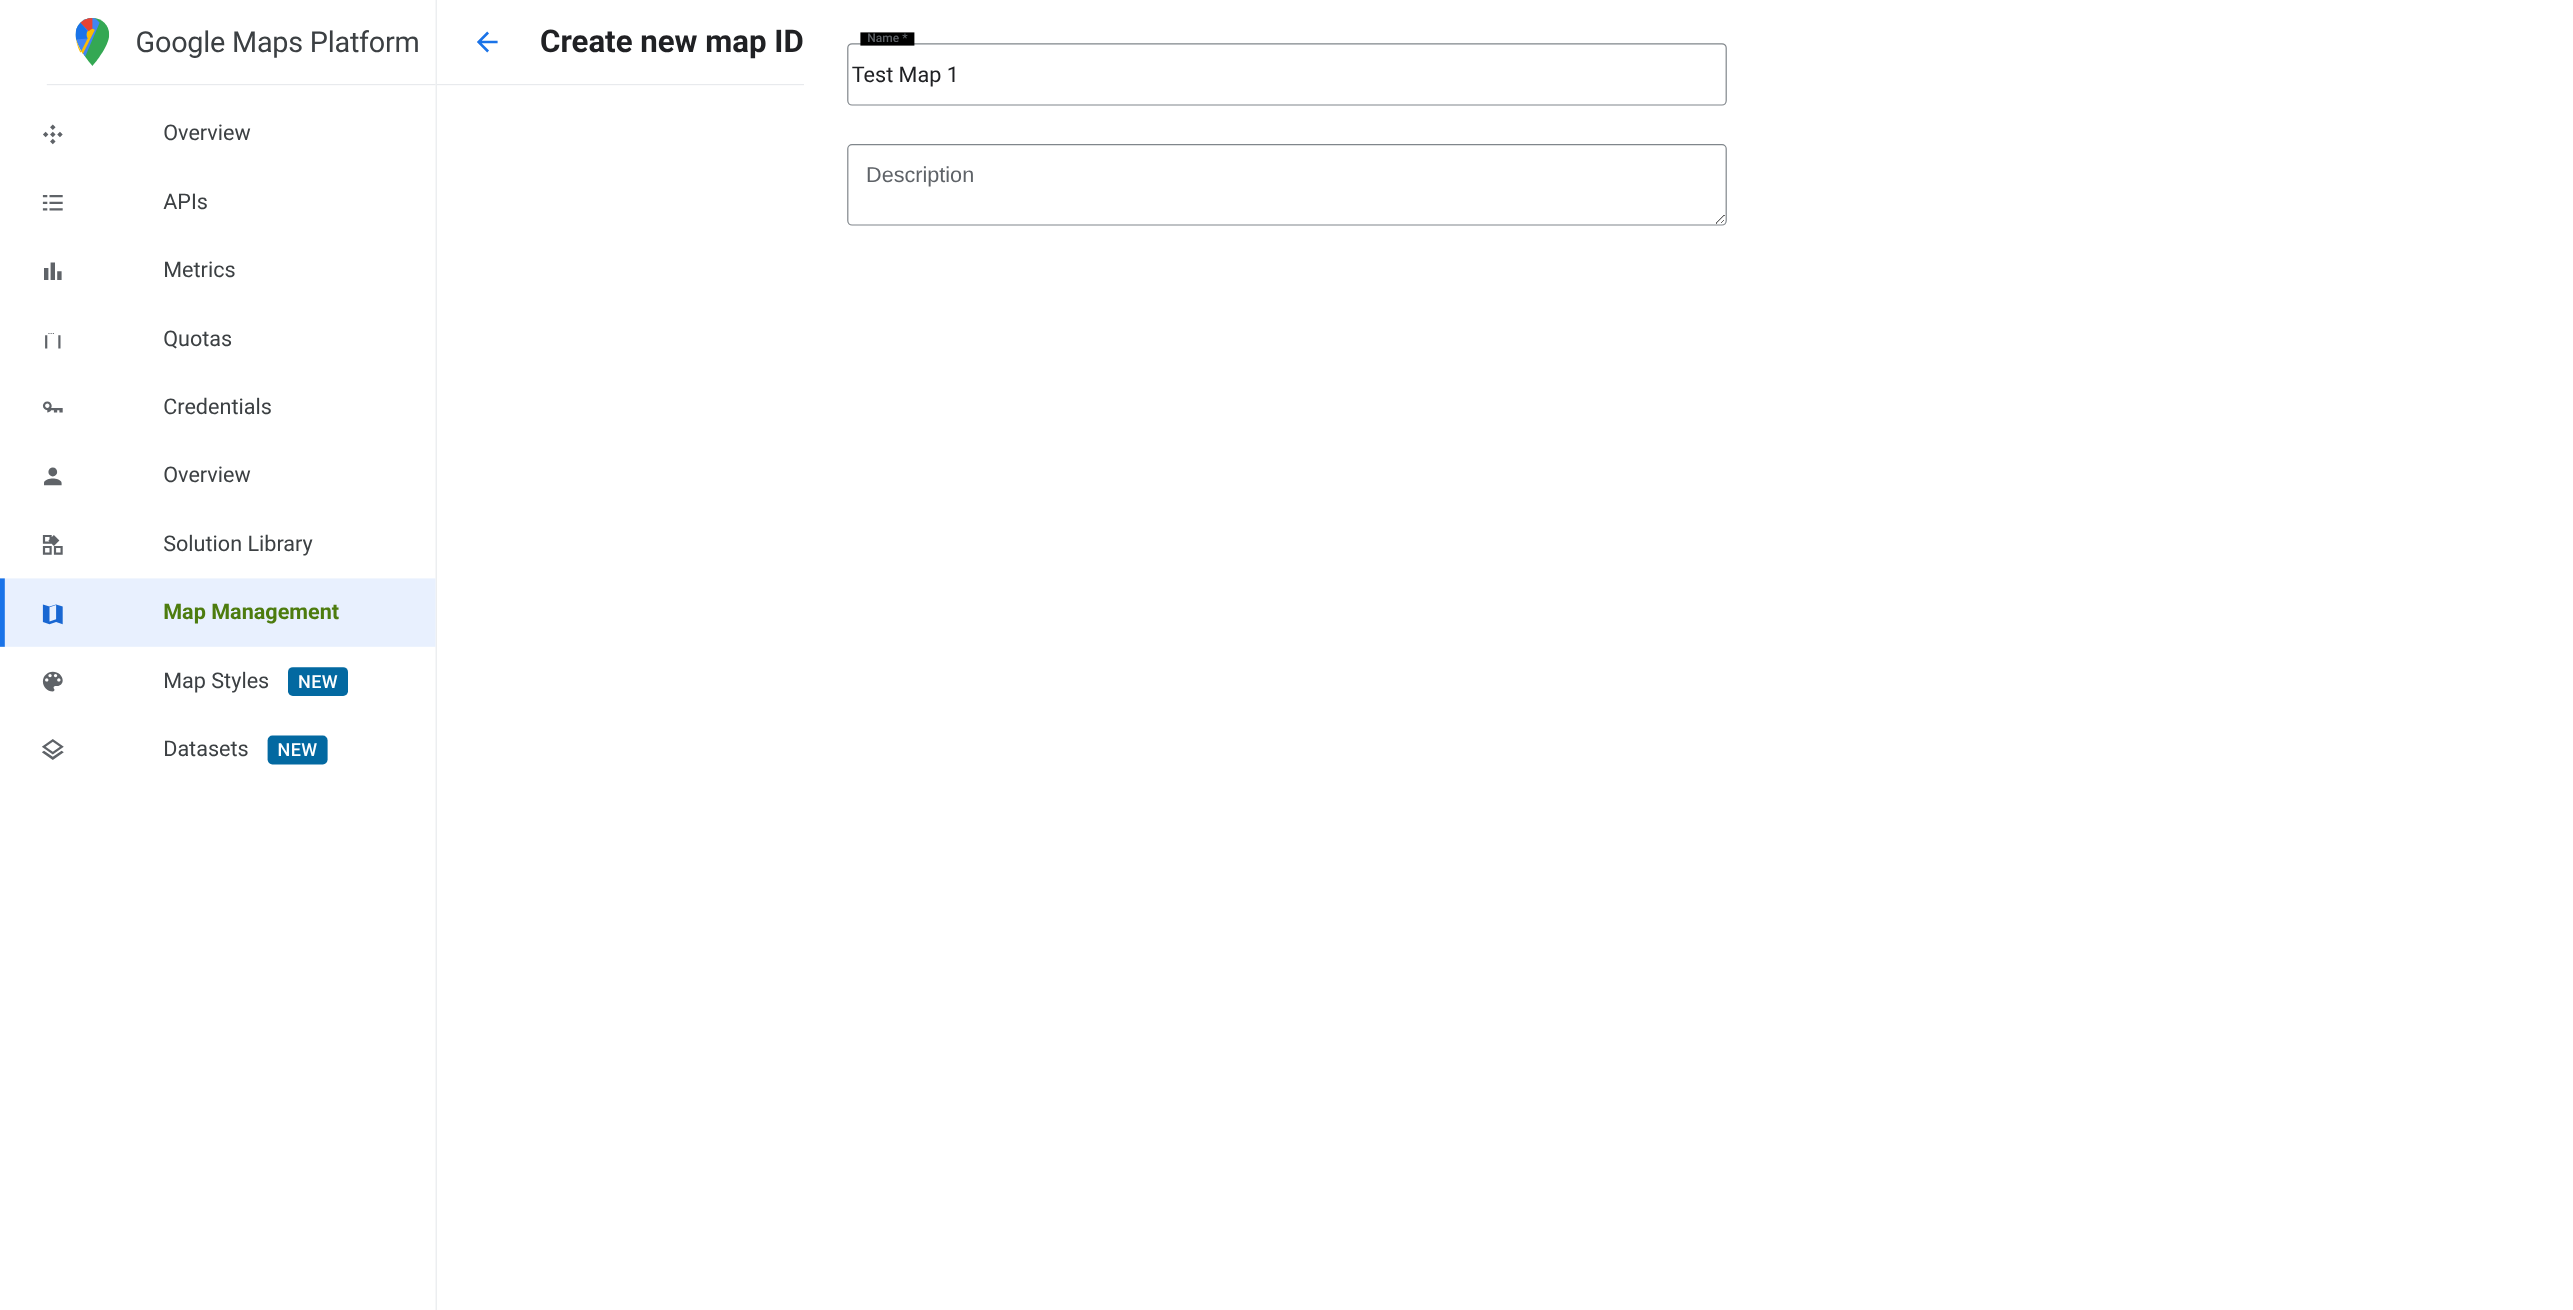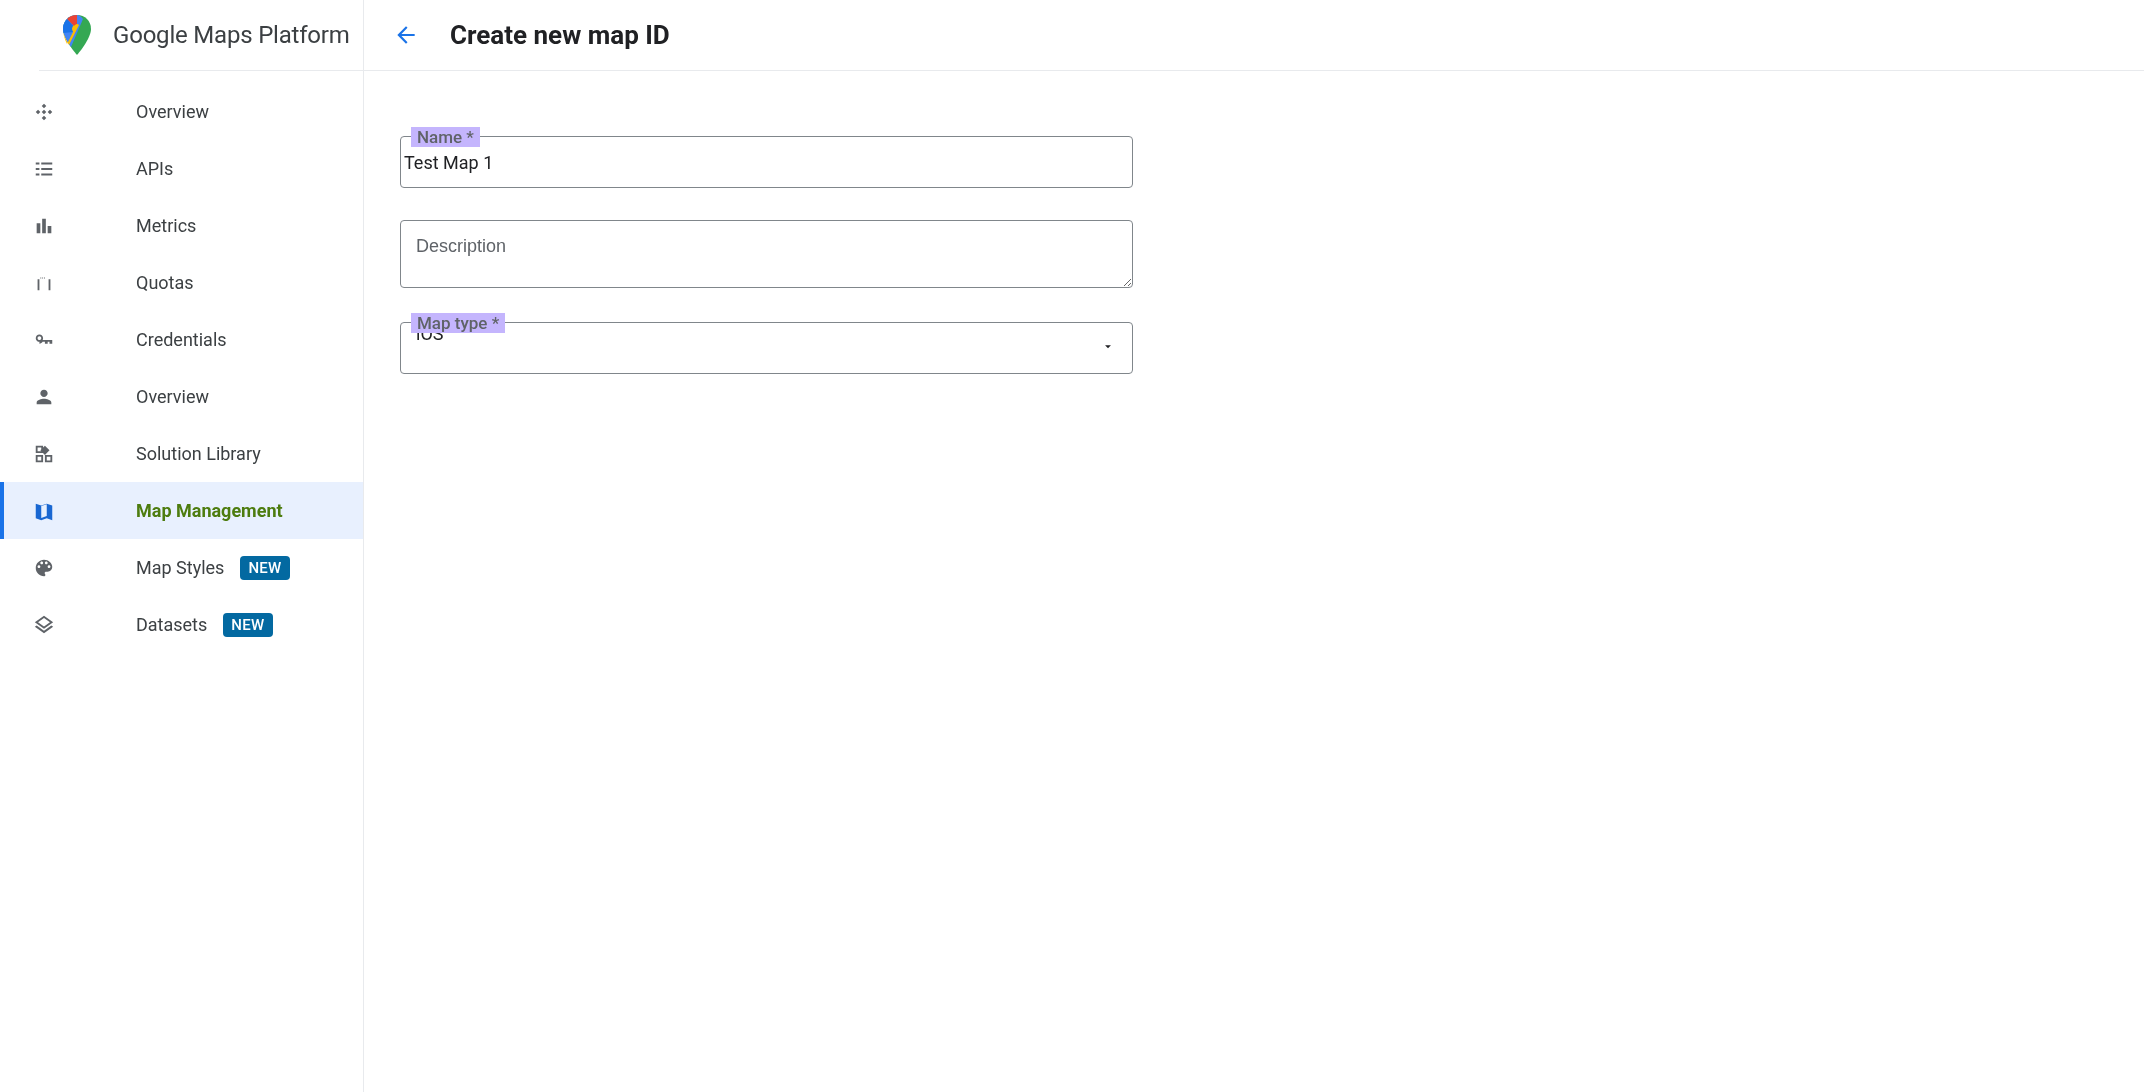--- a/index.html
+++ b/index.html
@@ -97,22 +97,21 @@
       font-size: 15px;
       padding: 3px 8px;
       border-radius: 4px;
       margin-left: -16px;
       font-weight: 500;
       letter-spacing: 0.3px;
     }
     .main {
       flex: 1;
       display: flex;
-      flex-direction: column;
-      gap: 29px;
+      flex-direction: row;
     }
     .main-header {
       height: 71px;
       display: flex;
       align-items: center;
       padding-left: 28px;
       gap: 30px;
       border-bottom: 1px solid #e8eaed;
     }
     .back-btn {
@@ -138,23 +137,23 @@
       width: 733px;
       margin-bottom: 32px;
     }
     .form-field.textarea-field {
       margin-bottom: 30px;
     }
     .field-label {
       position: absolute;
       top: -9px;
       left: 11px;
-      background: #c4b5fd;
+      background: #000000;
       padding: 0 6px;
-      font-size: 17px;
+      font-size: 10px;
       color: #5f6368;
       font-weight: 500;
       z-index: 1;
     }
     .field-input {
       width: 100%;
       height: 52px;
       border: 1px solid #80868b;
       border-radius: 4px;
       padding: 0 3px;
@@ -336,27 +335,16 @@
 
       <div class="form-field">
         <label class="field-label">Name *</label>
         <input type="text" class="field-input" value="Test Map 1" style="">
       </div>
 
       <div class="form-field textarea-field">
         <textarea class="field-textarea" placeholder="Description" style=""></textarea>
       </div>
 
-      <div class="form-field">
-        <label class="field-label">Map type *</label>
-        <div class="select-wrapper">
-          <div class="field-select">iOS</div>
-          <span class="select-arrow">
-            <svg width="14" height="14" viewBox="0 0 24 24">
-                <path d="M7 10l5 5 5-5z"></path>
-              </svg>
-          </span>
-        </div>
-      </div>
 
     </div>
   </main>
 </div>
 
 </body></html>

